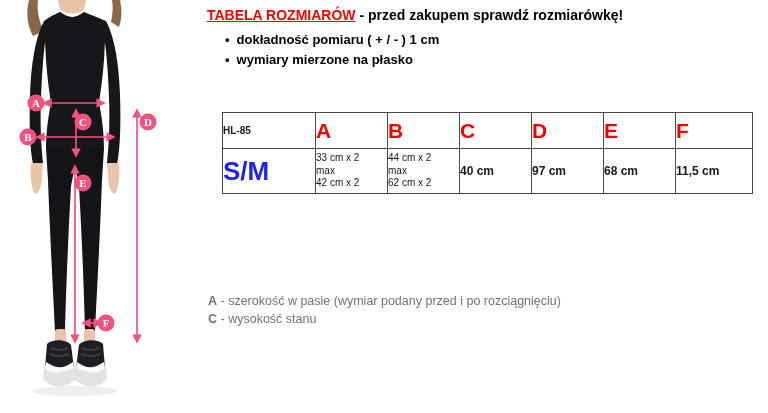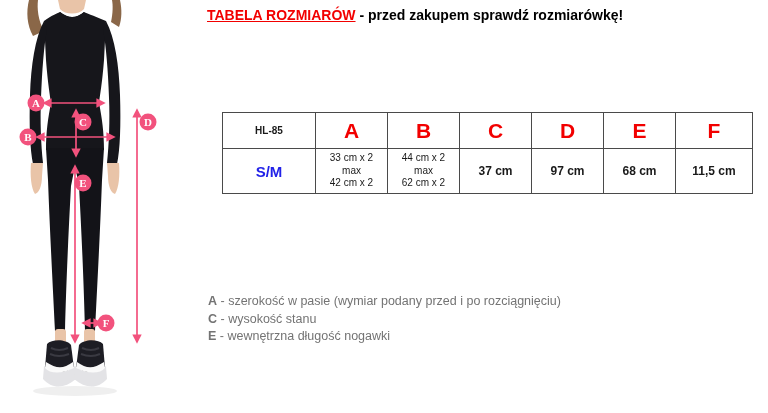--- a/index.html
+++ b/index.html
@@ -14,26 +14,26 @@
 
   .title-line{position:absolute;left:0;top:7px;font-size:14px;font-weight:bold;color:#000;white-space:nowrap;}
   .title-red{color:#f20000;text-decoration:underline;}
 
   .bullets{position:absolute;left:18px;top:30px;margin:0;padding:0;list-style:none;}
   .bullets li{font-size:13px;font-weight:bold;line-height:20px;color:#000;}
   .bullets li .dot{margin-right:7px;}
 
   table.size-table{position:absolute;left:15px;top:112px;width:530px;
         border-collapse:collapse;table-layout:fixed;border:1.5px solid #4a4a4a;background:#fff;}
-  .size-table th,.size-table td{border:1px solid #4a4a4a;text-align:center;vertical-align:middle;padding:0;}
+  .size-table th,.size-table td{border:1px solid #4a4a4a;text-align:left;vertical-align:middle;padding:0;}
   .size-table thead tr{height:36px;}
   .size-table tbody tr{height:45px;}
   .model-code{font-size:10px;font-weight:bold;color:#1a1a1a;}
   .col-letter{font-size:21px;font-weight:bold;color:#f20000;}
-  .size-name{font-size:15px;font-weight:bold;color:#2222e8;}
+  .size-name{font-size:26px;font-weight:bold;color:#2222e8;}
   .cell-multi span{display:block;font-size:10px;font-weight:normal;line-height:12.5px;color:#1a1a1a;}
   .cell-single{font-size:12px;font-weight:bold;color:#1a1a1a;}
 
   .legend{position:absolute;left:1px;top:293px;}
   .legend-item{font-size:12.5px;line-height:17.5px;color:#737373;}
   .legend-item b{font-weight:bold;}
 </style>
 </head>
 <body>
 
@@ -103,20 +103,24 @@
       </g>
     </svg>
   </div>
 
   <div class="content">
 
     <div class="title-line">
       <span class="title-red">TABELA ROZMIARÓW</span><span> - przed zakupem sprawdź rozmiarówkę!</span>
     </div>
 
+    <ul class="bullets">
+      <li><span class="dot">•</span><span>dokładność pomiaru ( + / - ) 1 cm</span></li>
+      <li><span class="dot">•</span><span>wymiary mierzone na płasko</span></li>
+    </ul>
 
     <table class="size-table">
       <colgroup>
         <col style="width:93px">
           <col style="width:72px">
           <col style="width:72px">
         <col style="width:72px">
           <col style="width:72px">
           <col style="width:72px">
           <col style="width:77px">
@@ -138,28 +142,27 @@
           <td class="cell-multi">
             <span>33 cm x 2</span>
             <span>max</span>
             <span>42 cm x 2</span>
           </td>
           <td class="cell-multi">
             <span>44 cm x 2</span>
             <span>max</span>
             <span>62 cm x 2</span>
           </td>
-          <td class="cell-single">37 cm</td>
+          <td class="cell-single">40 cm</td>
           <td class="cell-single">97 cm</td>
           <td class="cell-single">68 cm</td>
           <td class="cell-single">11,5 cm</td>
         </tr>
       </tbody>
     </table>
 
     <div class="legend">
       <div class="legend-item"><b>A</b> <span>- szerokość w pasie (wymiar podany przed i po rozciągnięciu)</span></div>
       <div class="legend-item"><b>C</b> <span>- wysokość stanu</span></div>
-      <div class="legend-item"><b>E</b> <span>- wewnętrzna długość nogawki</span></div>
     </div>
 
   </div>
 </div>
 
 </body></html>

